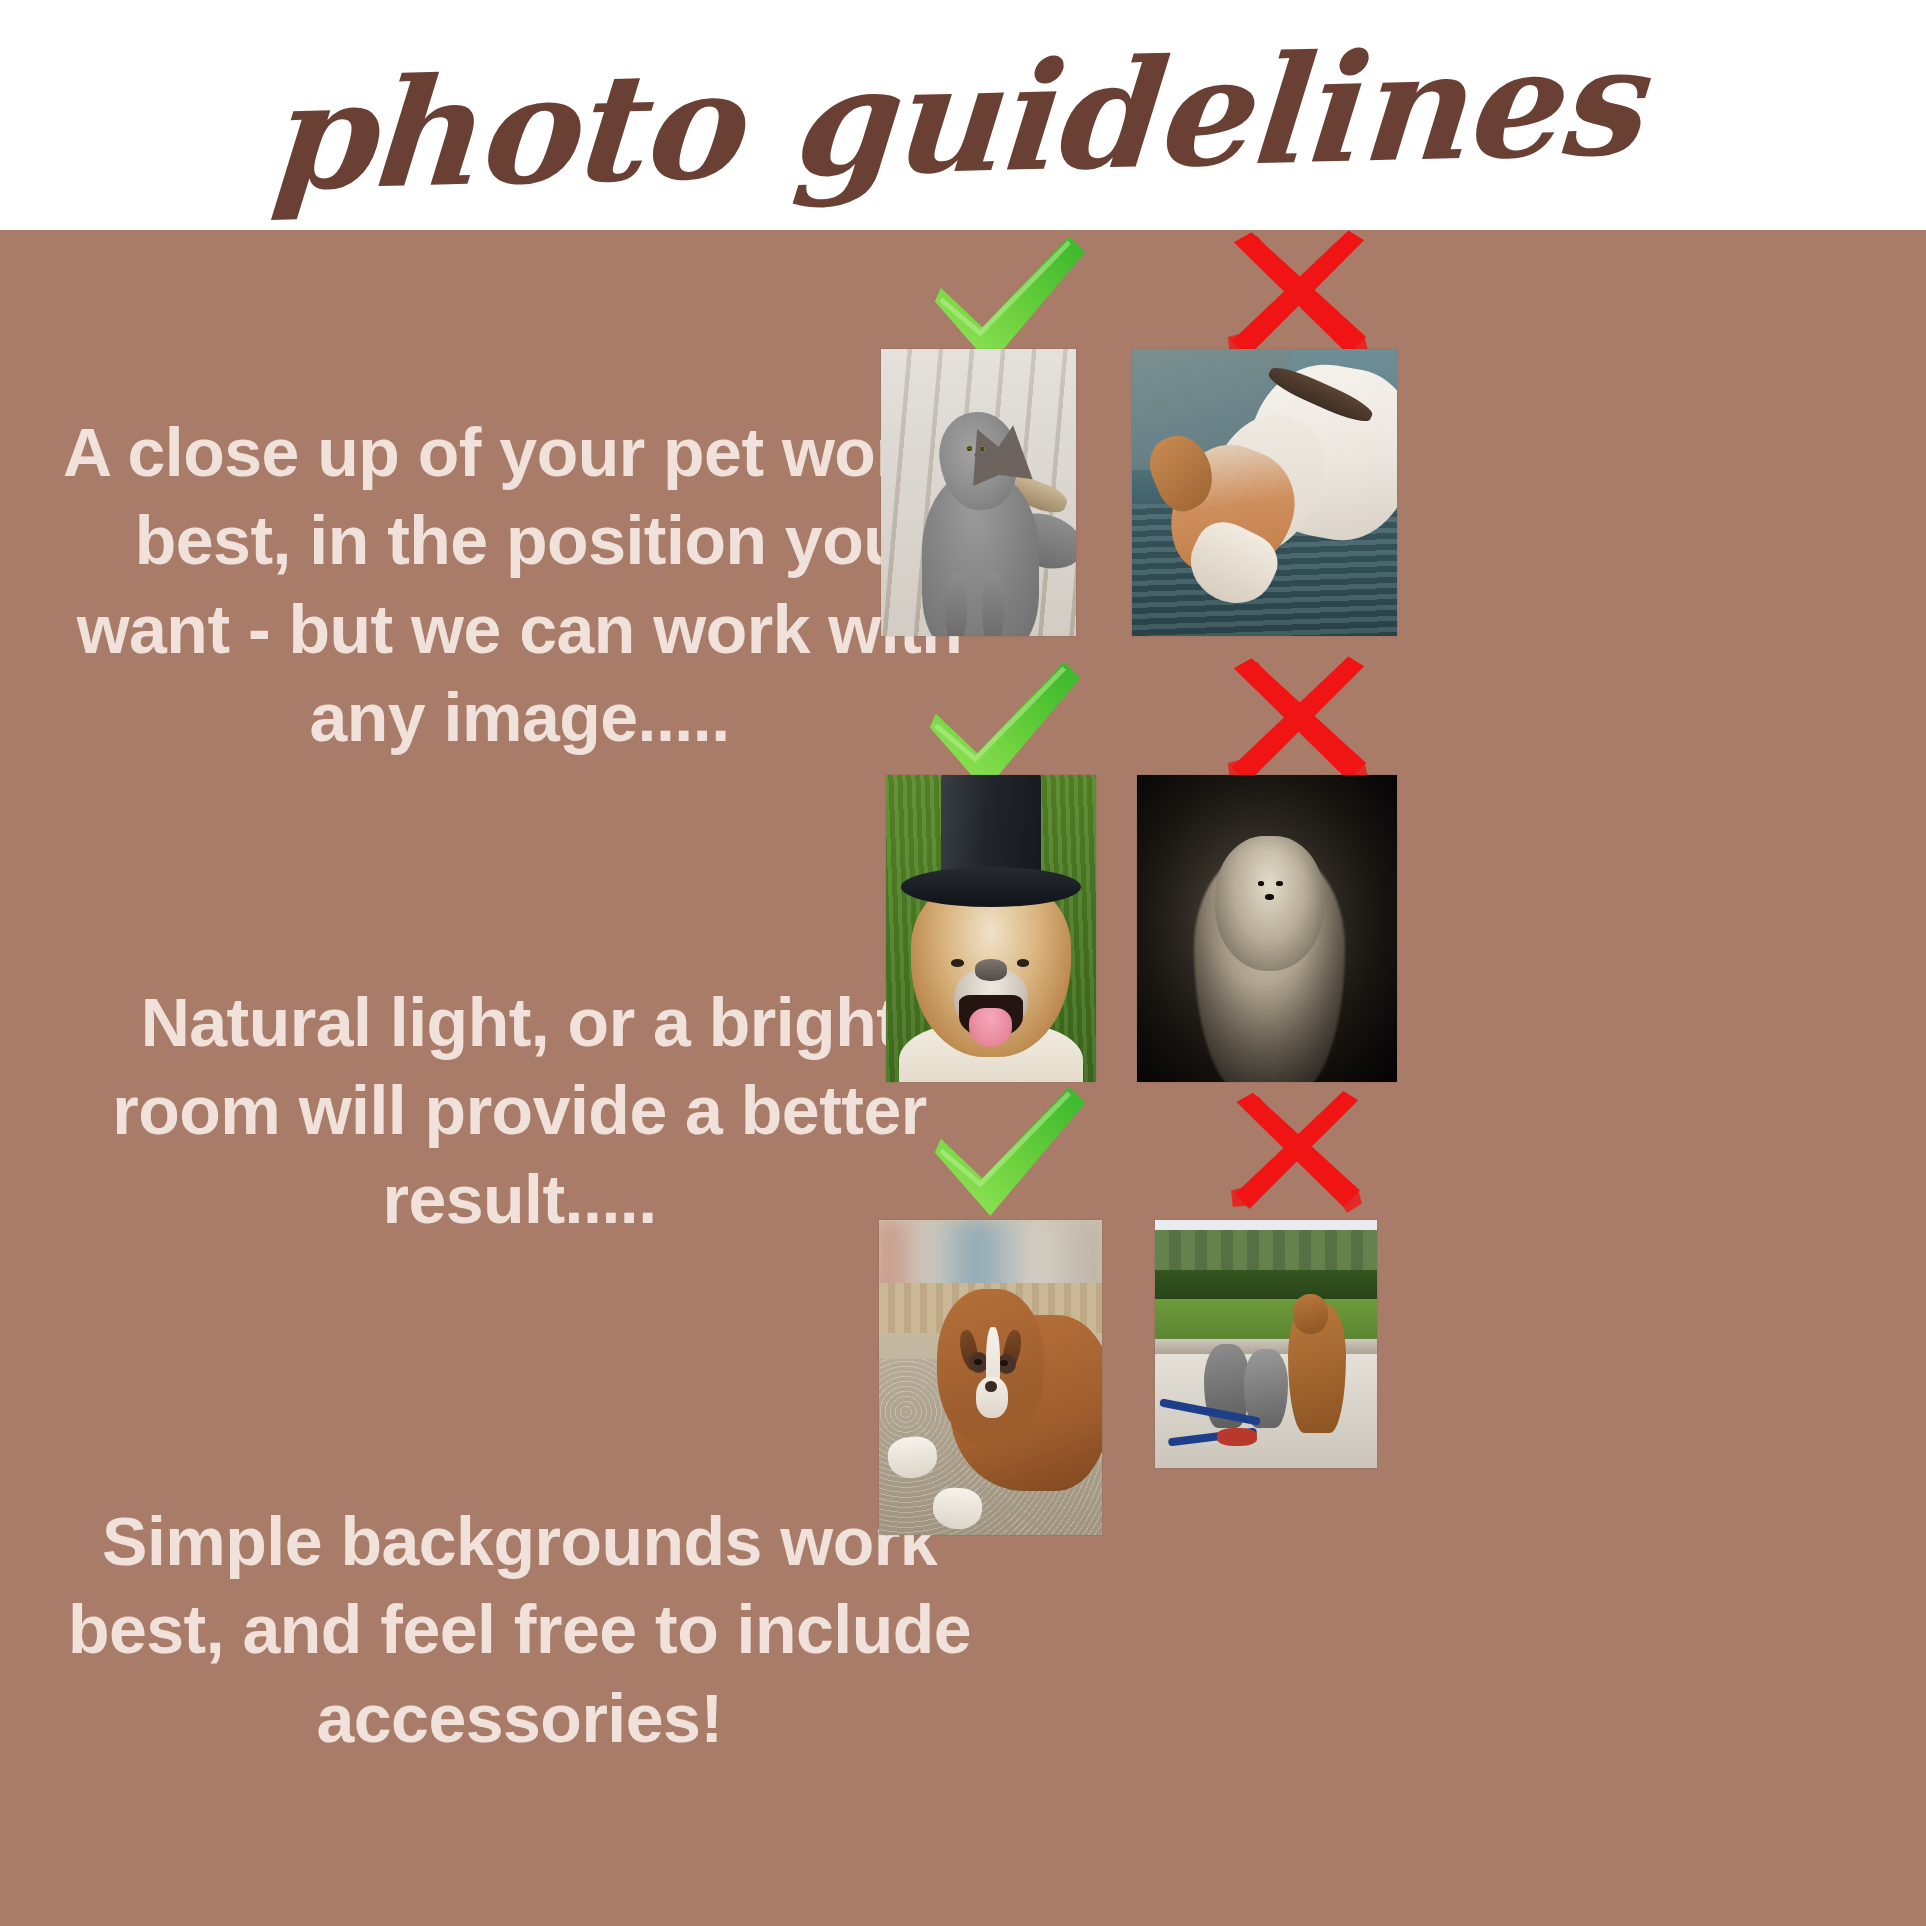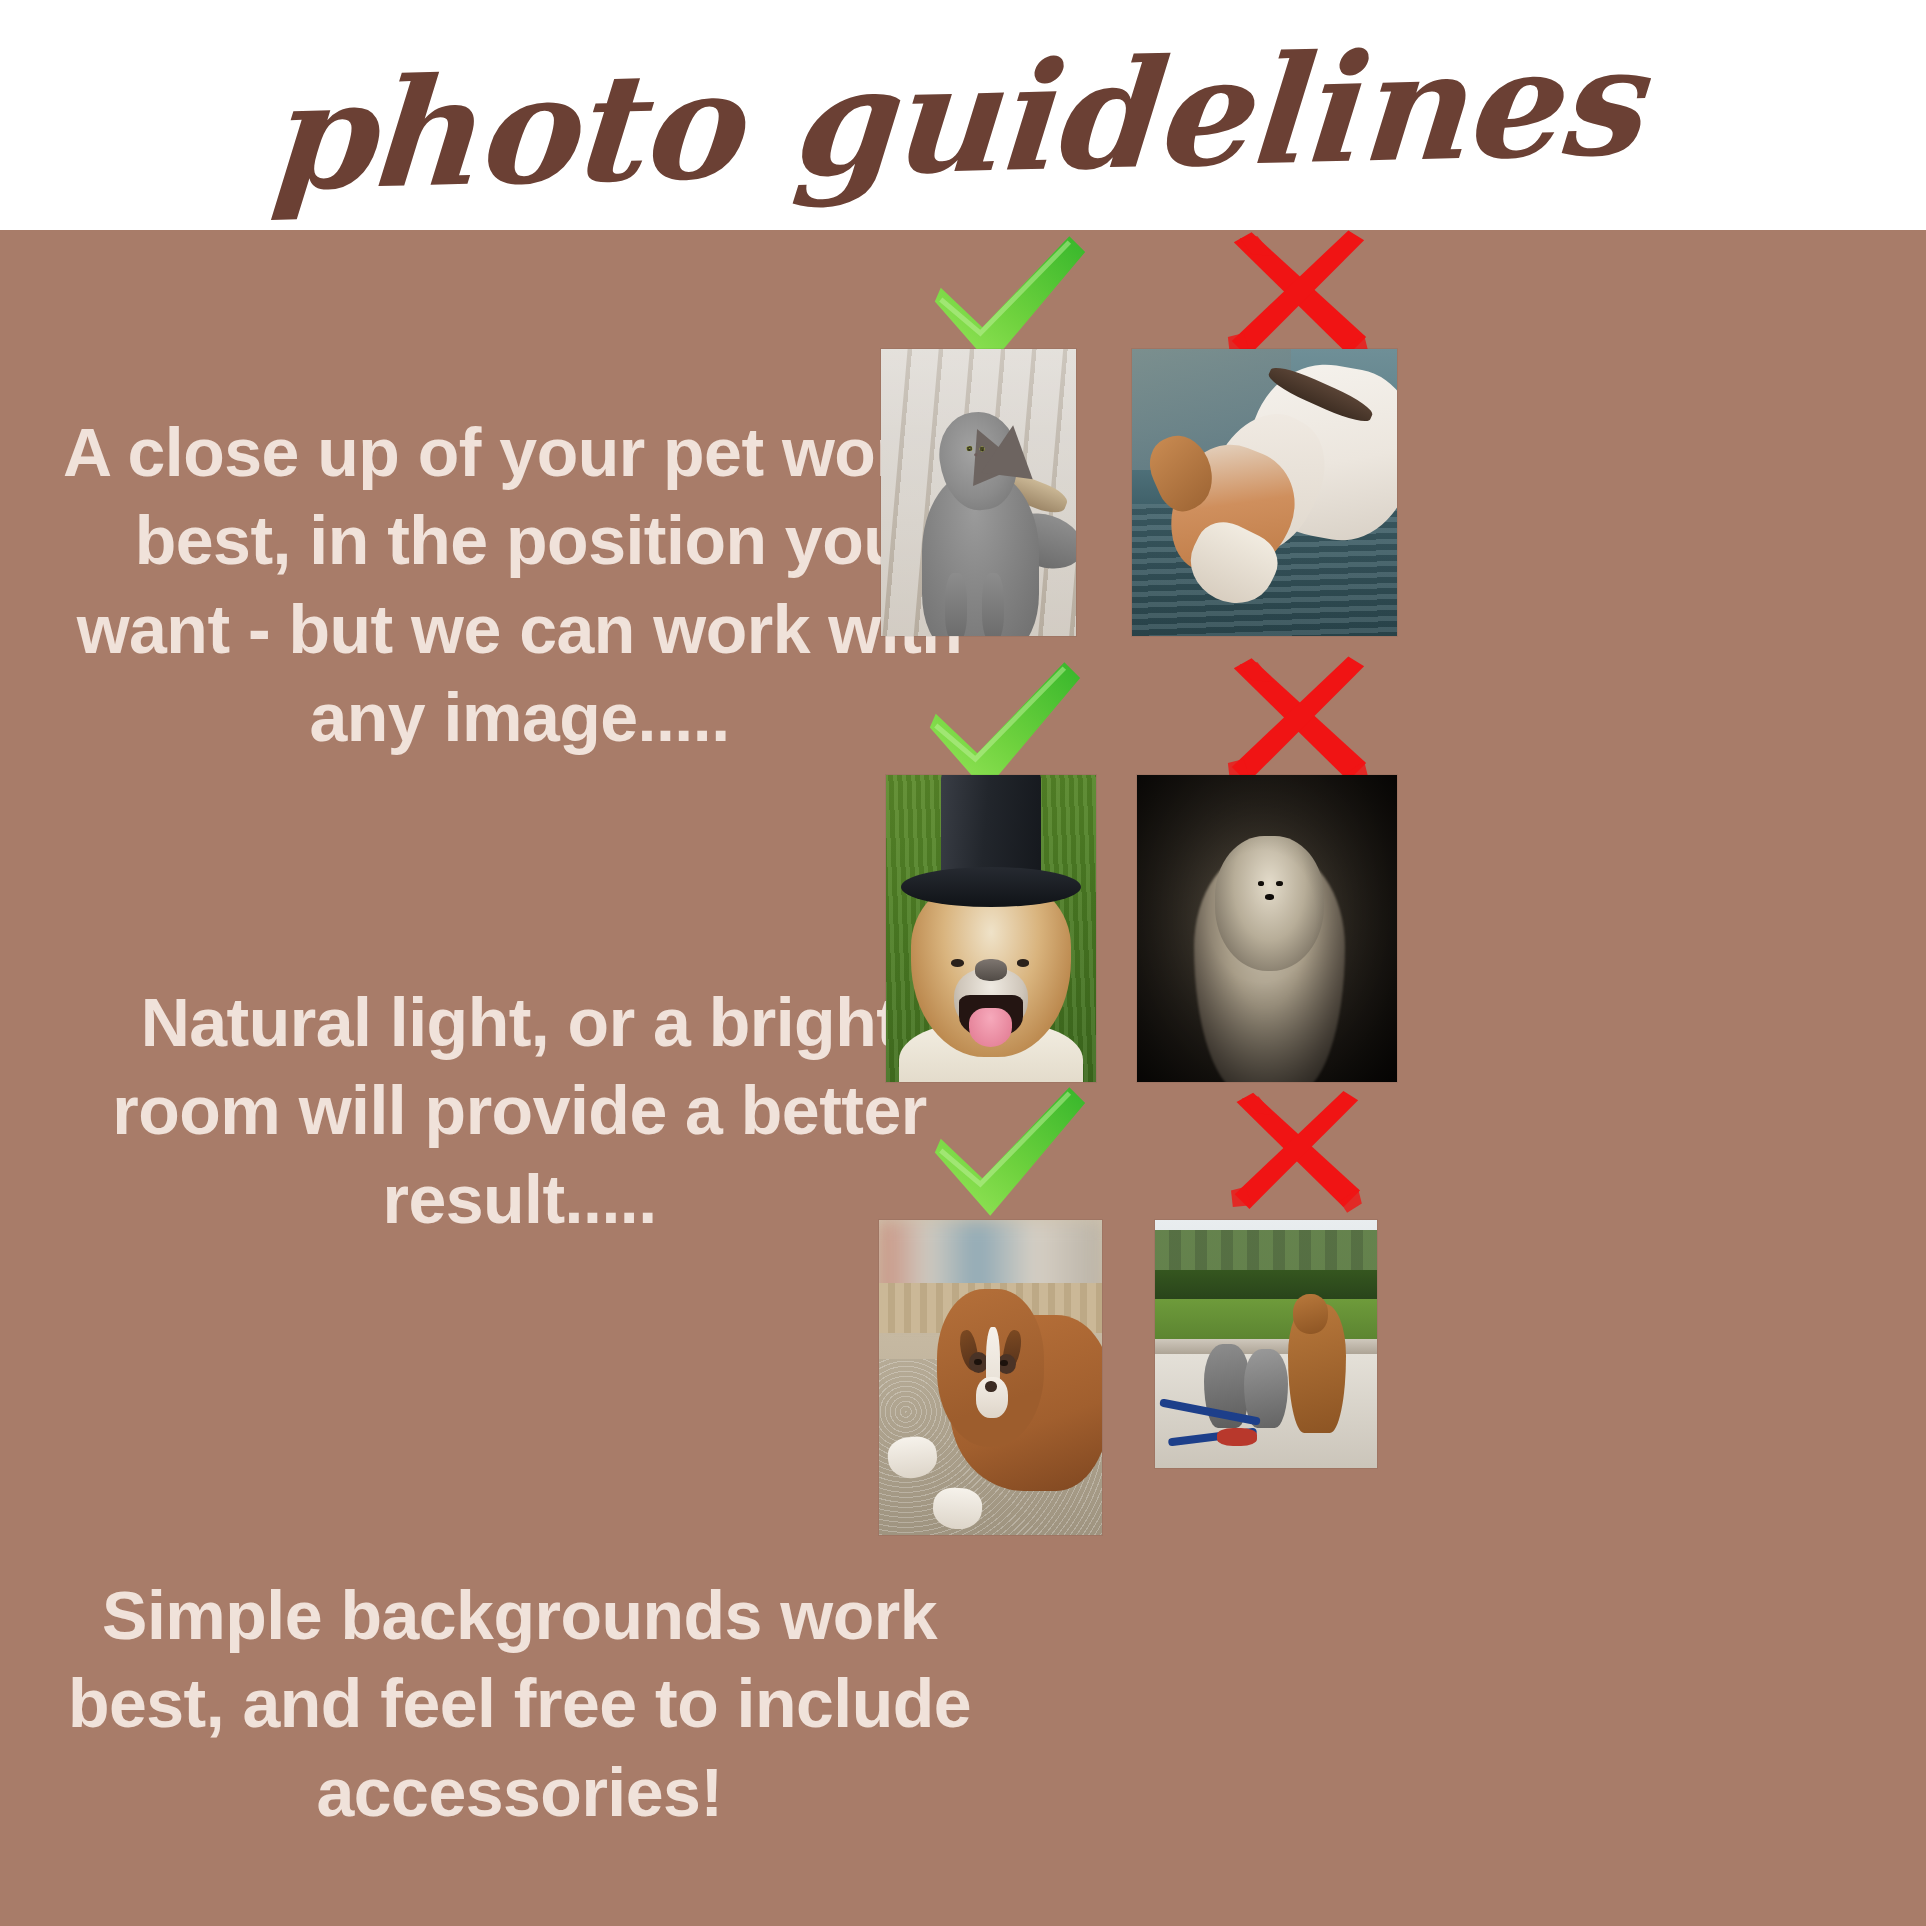--- a/index.html
+++ b/index.html
@@ -46,21 +46,21 @@
     width:921px;
     text-align:center;
     color:#F0E2DA;
     font-weight:700;
     font-size:68px;
     line-height:1.30;
     letter-spacing:-0.5px;
   }
   #tip-0{ top:178px; }
   #tip-1{ top:748px; }
-  #tip-2{ top:1341px; }
+  #tip-2{ top:1267px; }
 
   
   .mark{ position:absolute; }
   .mark svg{ display:block; width:100%; height:100%; }
 
   
   .photo{
     position:absolute;
     overflow:hidden;
     background:#8d7a6c;

